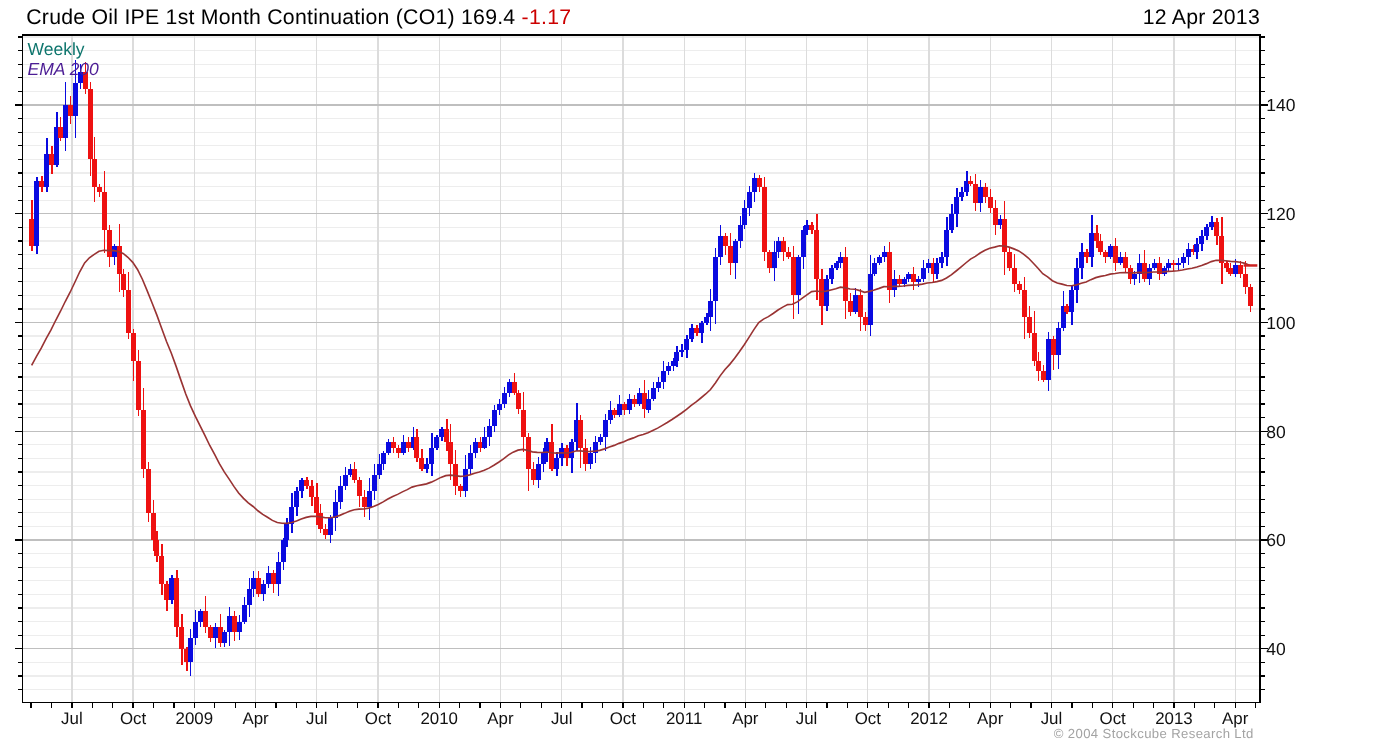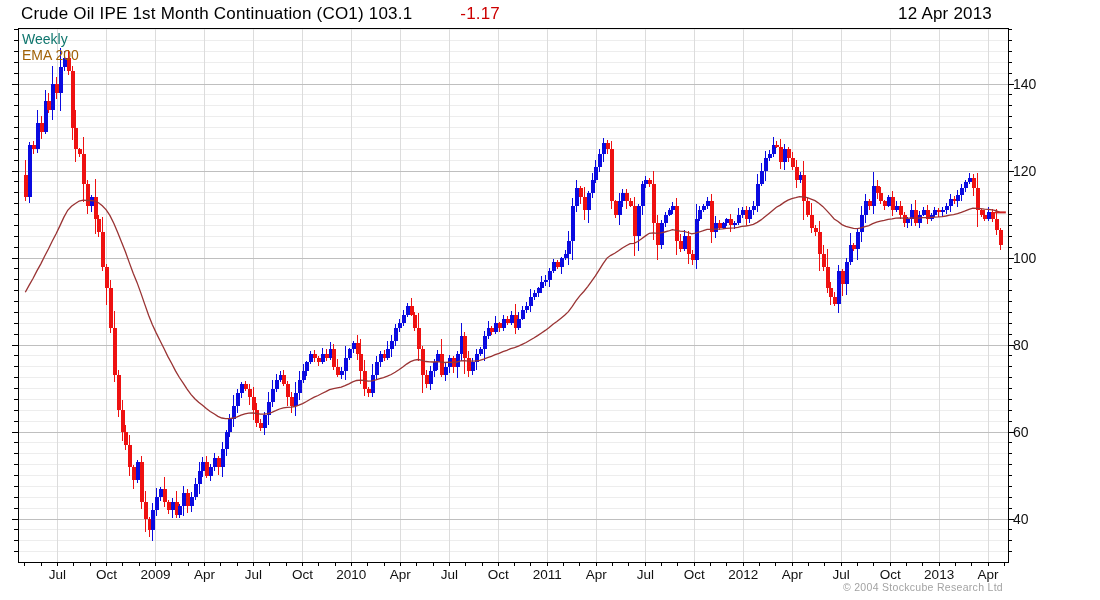--- a/index.html
+++ b/index.html
@@ -1,34 +1,34 @@
 <!DOCTYPE html>
 <html><head>
 <meta charset="utf-8">
 <style>
   html,body{margin:0;padding:0;background:#ffffff;}
   #screen{position:relative;width:1100px;height:600px;background:#ffffff;overflow:hidden;
           font-family:"Liberation Sans", sans-serif;}
   .hdr{position:absolute;top:4px;white-space:pre;font-size:17px;color:#000;letter-spacing:0.2px;}
   #title{left:21px;}
-  #title .chg{color:#cc0000;margin-left:43px;}
+  #title .chg{color:#cc0000;}
   #site{right:196px;}
-  #date{right:108px;}
+  #date{right:92px;}
   #legend{position:absolute;left:22px;top:31px;font-size:14px;line-height:16px;}
   #legend .tf{color:#0f766e;}
-  #legend .ema{color:#a16207;}
+  #legend .ema{color:#4c1d95;font-style:italic;}
   #copyright{position:absolute;right:97px;top:581px;font-size:10.5px;color:#a3a3a3;letter-spacing:0.3px;}
   svg text{font-family:"Liberation Sans", sans-serif;}
 </style>
 </head>
 <body>
 
 <div id="screen">
 
-  <div id="title" class="hdr"><span>Crude Oil IPE 1st Month Continuation (CO1) 103.1 </span><span class="chg">-1.17</span></div>
+  <div id="title" class="hdr"><span>Crude Oil IPE 1st Month Continuation (CO1) 169.4 </span><span class="chg">-1.17</span></div>
 
   <div id="date" class="hdr">12 Apr 2013</div>
 
   <svg id="chart" width="1100" height="600" viewBox="0 0 1100 600">
       <g>
         <line x1="18" x2="1008" y1="551.625" y2="551.625" stroke="#ededed" stroke-width="1" shape-rendering="crispEdges"></line>
         <line x1="18" x2="1008" y1="540.75" y2="540.75" stroke="#ededed" stroke-width="1" shape-rendering="crispEdges"></line>
         <line x1="18" x2="1008" y1="529.875" y2="529.875" stroke="#ededed" stroke-width="1" shape-rendering="crispEdges"></line>
         <line x1="18" x2="1008" y1="508.12499999999994" y2="508.12499999999994" stroke="#ededed" stroke-width="1" shape-rendering="crispEdges"></line>
         <line x1="18" x2="1008" y1="497.24999999999994" y2="497.24999999999994" stroke="#ededed" stroke-width="1" shape-rendering="crispEdges"></line>

